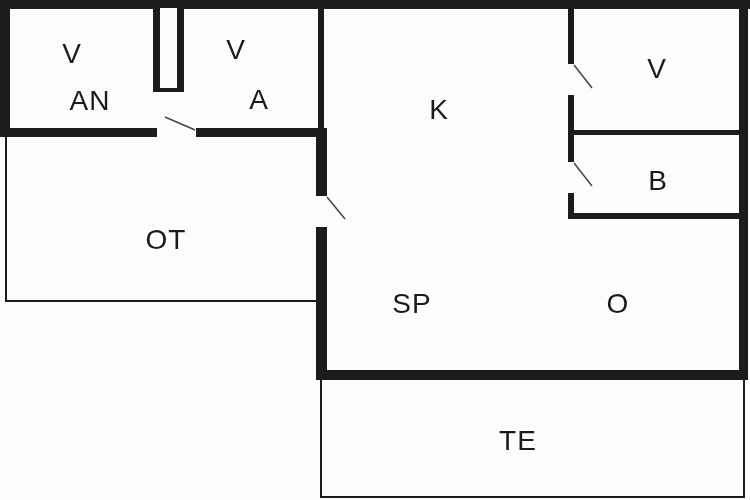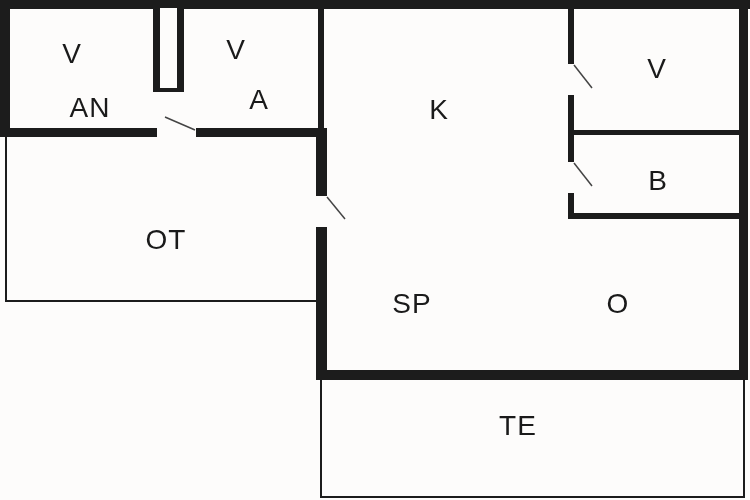--- a/index.html
+++ b/index.html
@@ -43,22 +43,22 @@
   <rect x="568" y="95" width="6" height="67" fill="#1c1c1c"></rect>
   <rect x="568" y="193" width="6" height="26" fill="#1c1c1c"></rect>
   <line x1="574" y1="65" x2="592" y2="88" stroke="#444" stroke-width="1.5"></line>
   <line x1="574" y1="163" x2="592" y2="186" stroke="#444" stroke-width="1.5"></line>
 
   <rect x="570" y="130" width="175" height="5" fill="#1c1c1c"></rect>
   <rect x="568" y="213" width="177" height="6" fill="#1c1c1c"></rect>
 </svg>
 
 <div class="label" style="left:72px;top:54px;">V</div>
-<div class="label" style="left:90px;top:108px;">AN</div>
+<div class="label" style="left:90px;top:101px;">AN</div>
 <div class="label" style="left:236px;top:50px;">V</div>
 <div class="label" style="left:259px;top:100px;">A</div>
 <div class="label" style="left:439px;top:110px;">K</div>
 <div class="label" style="left:657px;top:69px;">V</div>
 <div class="label" style="left:658px;top:181px;">B</div>
 <div class="label" style="left:166px;top:240px;">OT</div>
 <div class="label" style="left:412px;top:304px;text-align:right;">SP</div>
 <div class="label" style="left:618px;top:304px;">O</div>
-<div class="label" style="left:518px;top:426px;">TE</div>
+<div class="label" style="left:518px;top:441px;">TE</div>
 
 </body></html>

